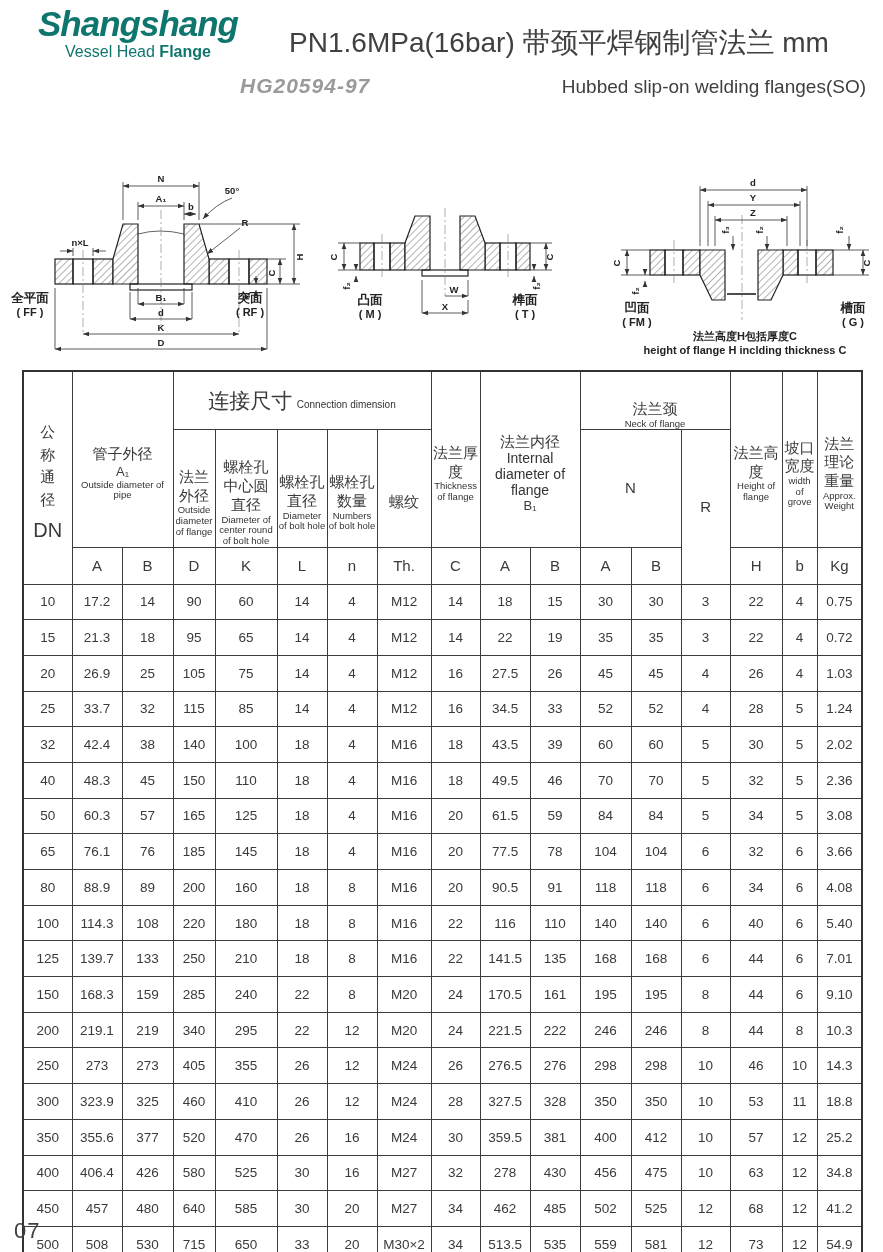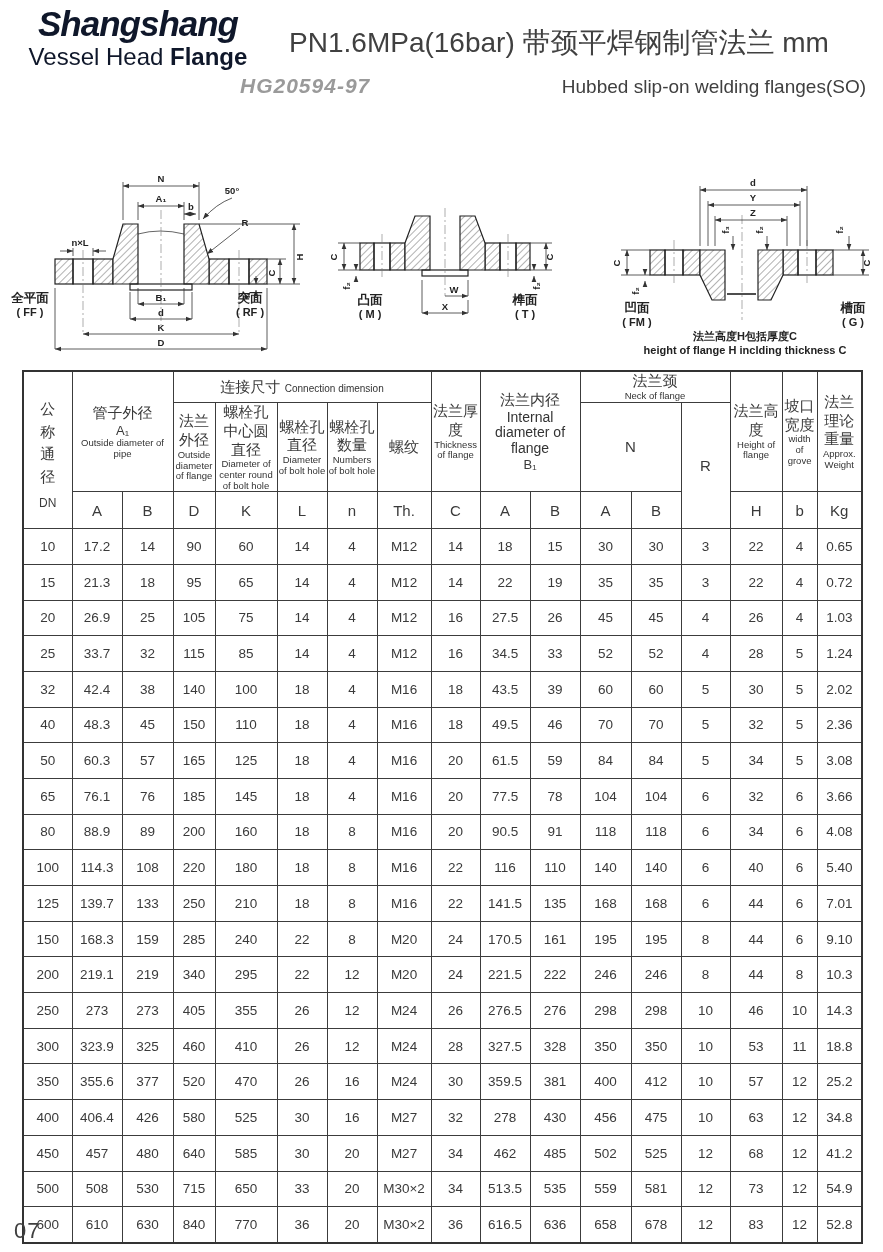--- a/index.html
+++ b/index.html
@@ -1,21 +1,21 @@
 <!DOCTYPE html>
 <html><head>
 <meta charset="utf-8">
 <style>
   html,body{margin:0;padding:0;background:#ffffff;}
   body{width:883px;height:1252px;position:relative;font-family:"Liberation Sans","DejaVu Sans",sans-serif;color:#3a3a3a;}
 
   
   .logo{position:absolute;left:28px;top:6px;width:220px;text-align:center;}
   .logo .name{font-size:35px;font-weight:bold;font-style:italic;letter-spacing:-1px;line-height:1.05;}
-  .logo .sub{font-size:24px;letter-spacing:0;}
+  .logo .sub{font-size:16px;letter-spacing:0;}
   .logo .sub .bold{font-weight:bold;}
   .title-block{position:absolute;left:238px;top:24px;width:642px;text-align:center;}
   .title-block .main{font-size:28px;color:#404040;font-weight:500;white-space:nowrap;}
   .sub-row{position:absolute;left:224px;top:74px;width:642px;display:flex;justify-content:space-between;align-items:baseline;}
   .sub-row .std{font-size:21px;font-weight:bold;font-style:italic;color:#9a9a9a;margin-left:16px;letter-spacing:1px;}
   .sub-row .en{font-size:19px;color:#3f3f3f;}
 
   
   .drw{position:absolute;}
   svg text{font-family:"Liberation Sans","DejaVu Sans",sans-serif;fill:#222;}
@@ -26,33 +26,33 @@
 
   
   table.tbl{position:absolute;left:22px;top:370px;width:839px;border-collapse:collapse;table-layout:fixed;}
   .tbl th,.tbl td{border:1.6px solid #3c3c3c;text-align:center;vertical-align:middle;padding:0 1px;overflow:hidden;}
   .tbl{border:2.5px solid #333;}
   .tbl thead tr.h1 th{height:30px;}
   .tbl thead tr.h2 th{height:78px;}
   .tbl thead tr.h3 th{height:36px;font-size:15px;font-weight:normal;}
   .tbl thead th{font-weight:normal;}
   .tbl tbody td{height:34.7px;font-size:13.5px;color:#3a3a3a;}
-  .grp-cn{font-size:15px;line-height:1.25;display:block;}
+  .grp-cn{font-size:15px;line-height:1.25;display:block;margin-top:28px;}
   .grp-sym{font-size:13px;display:block;line-height:1.2;}
   .en{font-size:9.5px;color:#333;line-height:1.12;display:block;}
   .inline-en{font-size:10px;color:#333;}
   .vert{width:1.1em;margin:8px auto;word-break:break-all;line-height:1.5;font-size:15px;}
-  .dn-code{font-size:12px;margin-top:2px;}
+  .dn-code{font-size:20px;margin-top:2px;}
 
   .page-num{position:absolute;left:14px;top:1218px;font-size:22px;color:#3f3f3f;letter-spacing:1px;}
 </style>
 </head>
 <body>
 
-<div class="logo" style="color:#0f172a;">
+<div class="logo" style="color:#0f766e;">
   <div class="name">Shangshang</div>
   <div class="sub"><span>Vessel Head </span><span class="bold">Flange</span></div>
 </div>
 
 <div class="title-block">
   <div class="main">PN1.6MPa(16bar) 带颈平焊钢制管法兰  mm</div>
 </div>
 <div class="sub-row">
   <span class="std">HG20594-97</span>
   <span class="en" style="font-size:19px;color:#3f3f3f;">Hubbed slip-on welding flanges(SO)</span>
@@ -280,21 +280,21 @@
       <th rowspan="3">
         <div class="vert">公称通径</div>
         <div class="dn-code">DN</div>
       </th>
       <th colspan="2" rowspan="2">
         <span class="grp-cn">管子外径</span>
         <span class="grp-sym">A₁</span>
         <span class="en">Outside diameter of pipe</span>
       </th>
       <th colspan="5">
-        <span style="font-size:15px;">连接尺寸</span>
+        <span style="font-size:21px;">连接尺寸</span>
         <span class="inline-en">Connection dimension</span>
       </th>
       <th rowspan="2">
         <span class="grp-cn">法兰厚度</span>
         <span class="en">Thickness of flange</span>
       </th>
       <th colspan="2" rowspan="2">
         <span class="grp-cn">法兰内径</span>
         <span class="en" style="font-size:14px;">Internal diameter of flange</span>
         <span class="grp-sym">B₁</span>
@@ -372,21 +372,21 @@
         <td>4</td>
         <td>M12</td>
         <td>14</td>
         <td>18</td>
         <td>15</td>
         <td>30</td>
         <td>30</td>
         <td>3</td>
         <td>22</td>
         <td>4</td>
-        <td>0.65</td>
+        <td>0.75</td>
       </tr>
       <tr>
         <td>15</td>
         <td>21.3</td>
         <td>18</td>
         <td>95</td>
         <td>65</td>
         <td>14</td>
         <td>4</td>
         <td>M12</td>

